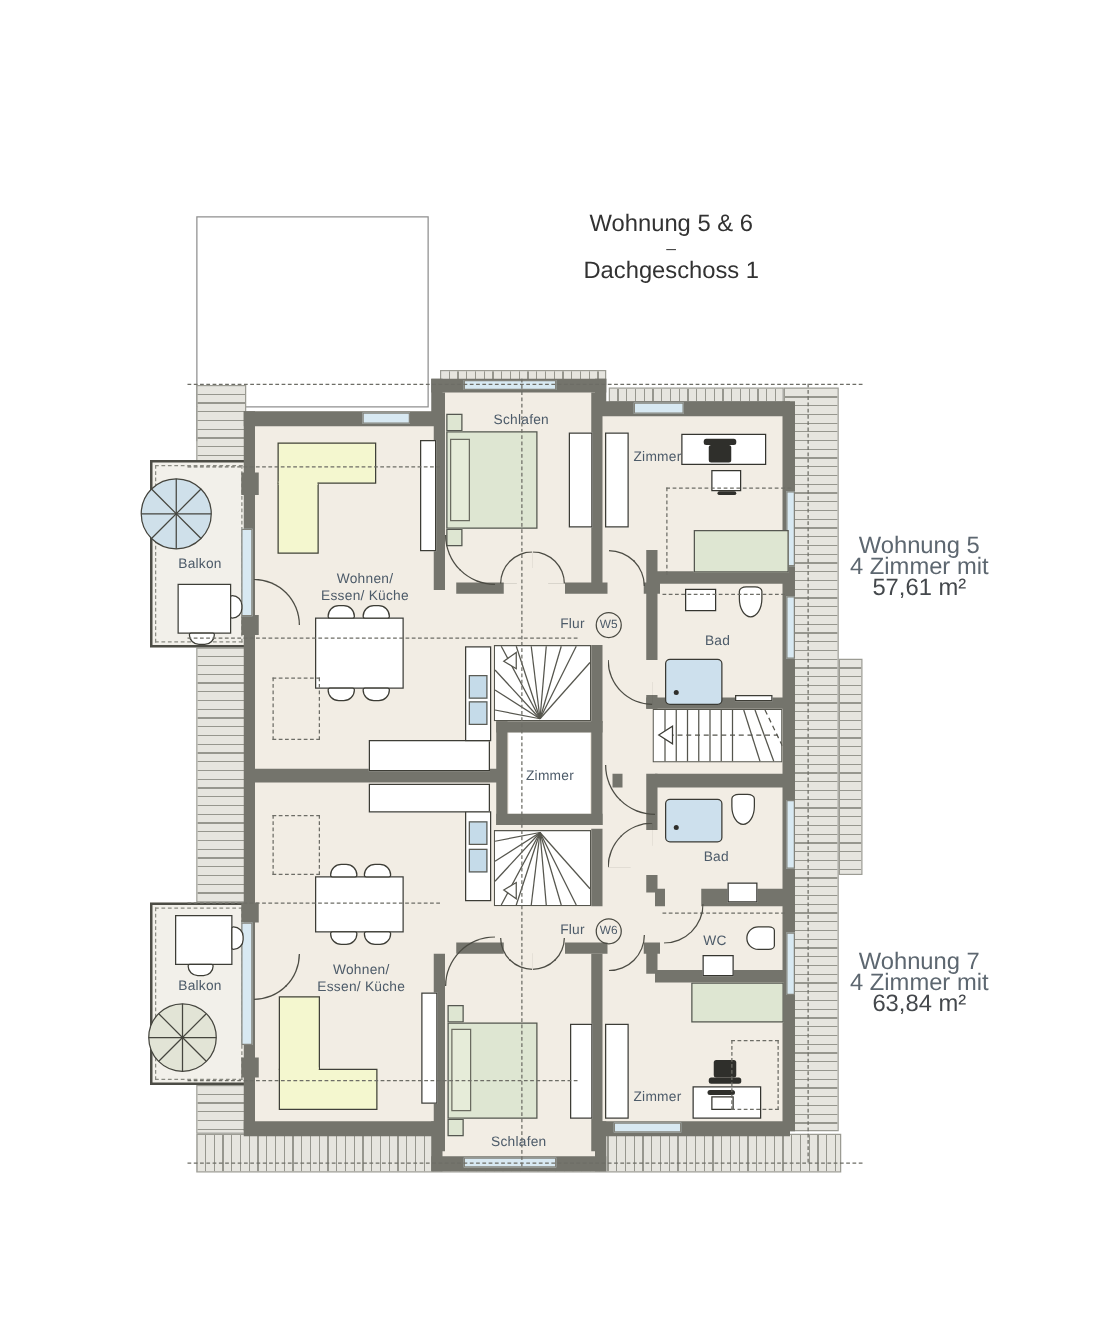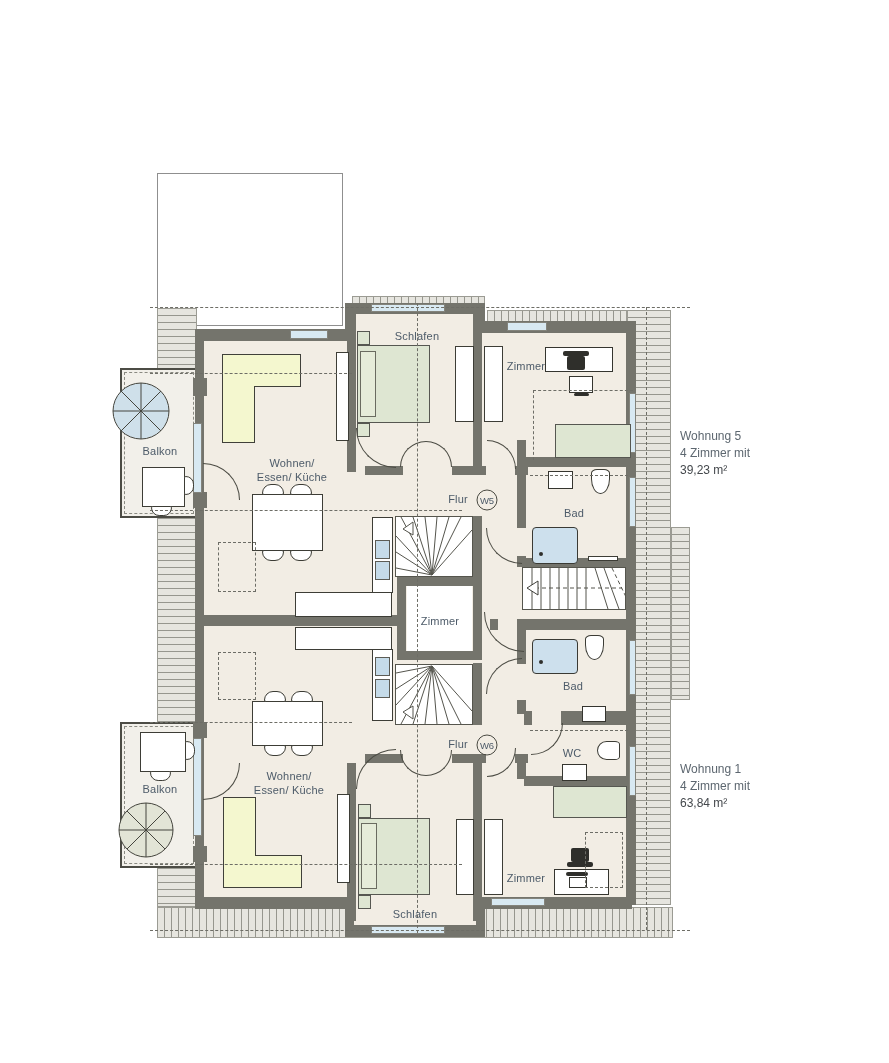--- a/index.html
+++ b/index.html
@@ -45,21 +45,21 @@
   .arc.bl{border-bottom-width:1px;border-left-width:1px;border-bottom-left-radius:100% 100%;}
   .arc.br{border-bottom-width:1px;border-right-width:1px;border-bottom-right-radius:100% 100%;}
   .label{position:absolute;z-index:11;transform:translate(-50%,-50%);font-size:11px;
          color:#4d5b69;white-space:nowrap;letter-spacing:.2px;}
   .badge{position:absolute;z-index:11;transform:translate(-50%,-50%);width:19px;height:19px;
          border:1px solid #4a4a42;border-radius:50%;display:flex;align-items:center;justify-content:center;
          font-size:9.5px;color:#4d5b69;}
   .title{position:absolute;z-index:11;left:537px;top:169px;transform:translateX(-50%);
          text-align:center;color:#323232;font-size:19px;line-height:22px;}
   .title .sep{font-size:14px;line-height:15px;color:#4a4a4a;}
-  .annot{position:absolute;z-index:11;font-size:12px;line-height:17px;color:#5d6770;}
+  .annot{position:absolute;z-index:11;font-size:19px;line-height:17px;color:#5d6770;text-align:center;}
   .annot .area{color:#44484c;}
   svg{display:block;}
 </style>
 </head>
 <body>
 
 <div id="plan">
 
   <div class="abs white-rect" style="left:157px;top:173px;width:186px;height:153px;"></div>
   <div class="abs thin-v" style="left:157px;top:326px;height:27px;"></div>
@@ -147,28 +147,33 @@
         </g>
       <path d="M5 21 l11 -7 v14 z" fill="#fff" stroke="#3f3f39"></path>
       </svg>
   </div>
 
   <div class="abs aufzug-floor" style="left:407px;top:586px;width:65px;height:65px;"></div>
 
   <div class="abs plus" style="left:339px;top:596px;"></div>
   <div class="abs plus" style="left:339px;top:629px;"></div>
 
+  <div class="title">
+    <div>Wohnung 5 &amp; 6</div>
+    <div class="sep">–</div>
+    <div>Dachgeschoss 1</div>
+  </div>
 
   <div class="annot" style="left:680px;top:428px;">
     <div>Wohnung 5</div>
     <div>4 Zimmer mit</div>
-    <div class="area">39,23 m²</div>
+    <div class="area">57,61 m²</div>
   </div>
   <div class="annot" style="left:680px;top:761px;">
-    <div>Wohnung 1</div>
+    <div>Wohnung 7</div>
     <div>4 Zimmer mit</div>
     <div class="area">63,84 m²</div>
   </div>
 
   <span class="label" style="left:417px;top:336px;">Schlafen</span>
   <span class="label" style="left:526px;top:366px;">Zimmer</span>
   <span class="label" style="left:292px;top:463px;">Wohnen/</span>
   <span class="label" style="left:292px;top:477px;">Essen/ Küche</span>
   <span class="label" style="left:458px;top:499px;">Flur</span>
   <span class="badge" style="left:487px;top:500px;">W5</span>

